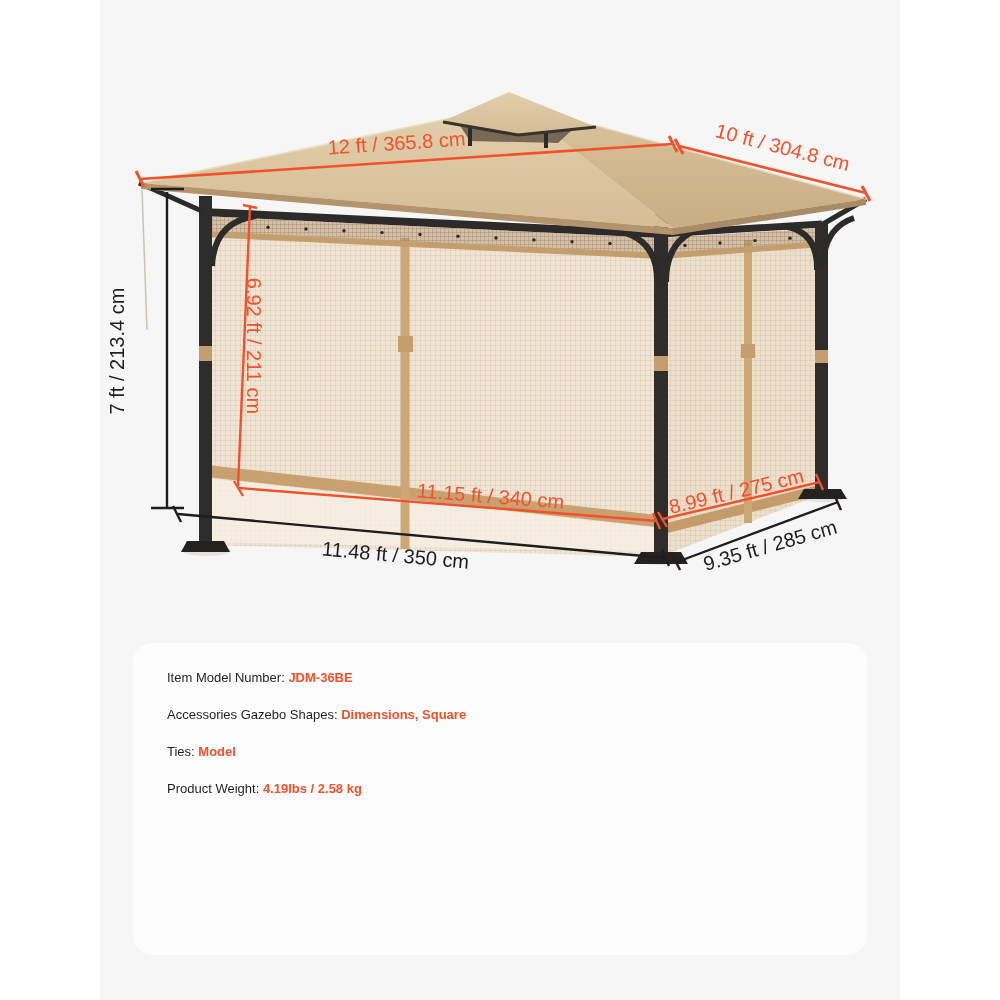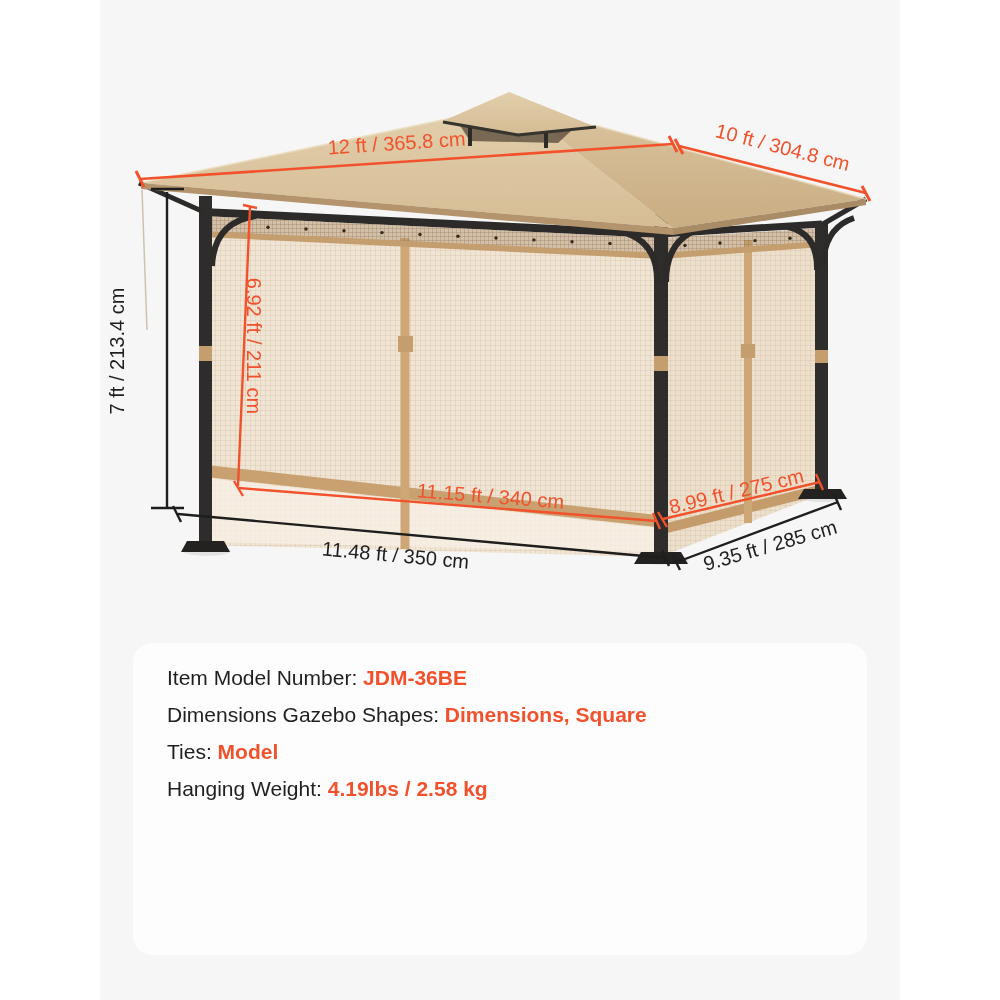--- a/index.html
+++ b/index.html
@@ -4,21 +4,21 @@
 <style>
   html,body{margin:0;padding:0;background:#ffffff;}
   #page{position:relative;width:1000px;height:1000px;background:#ffffff;overflow:hidden;
         font-family:"Liberation Sans", sans-serif;}
   #backdrop{position:absolute;left:100px;top:0;width:800px;height:1000px;background:#f6f6f7;}
   #diagram-svg{position:absolute;left:0;top:0;}
   
   #spec-panel{position:absolute;left:133px;top:643px;width:734px;height:312px;
               background:#fdfdfe;border-radius:20px;box-sizing:border-box;
               padding:16px 14px 0 34px;}
-  .spec-row{font-size:21px;line-height:37px;color:#201f1f;letter-spacing:0;}
+  .spec-row{font-size:13px;line-height:37px;color:#201f1f;letter-spacing:0;}
   .spec-label{font-weight:500;color:#201f1f;white-space:pre-wrap;}
   .spec-value{font-weight:700;color:#f2512b;}
 </style>
 </head>
 <body>
 
 <div id="page">
   <div id="backdrop"></div>
 
   <svg id="diagram-svg" width="1000" height="630" viewBox="0 0 1000 630">
@@ -191,22 +191,22 @@
       </g>
       <text x="772" y="552" text-anchor="middle" fill="#1f1e1e" transform="rotate(-16 772 552)">9.35 ft / 285 cm</text>
     </g>
   </svg>
 
   <div id="spec-panel">
     <div class="spec-row">
       <span class="spec-label">Item Model Number: </span><span class="spec-value">JDM-36BE</span>
     </div>
     <div class="spec-row">
-      <span class="spec-label">Dimensions Gazebo Shapes: </span><span class="spec-value">Dimensions, Square</span>
+      <span class="spec-label">Accessories Gazebo Shapes: </span><span class="spec-value">Dimensions, Square</span>
     </div>
     <div class="spec-row">
       <span class="spec-label">Ties: </span><span class="spec-value">Model</span>
     </div>
     <div class="spec-row">
-      <span class="spec-label">Hanging Weight: </span><span class="spec-value">4.19lbs / 2.58 kg</span>
+      <span class="spec-label">Product Weight: </span><span class="spec-value">4.19lbs / 2.58 kg</span>
     </div>
   </div>
 </div>
 
 </body></html>

